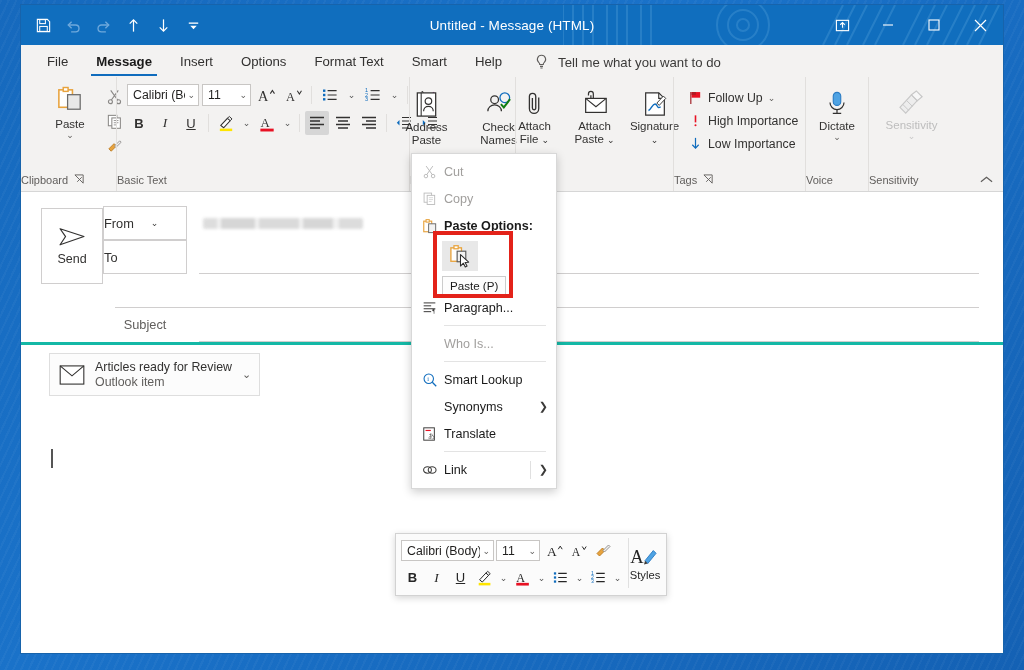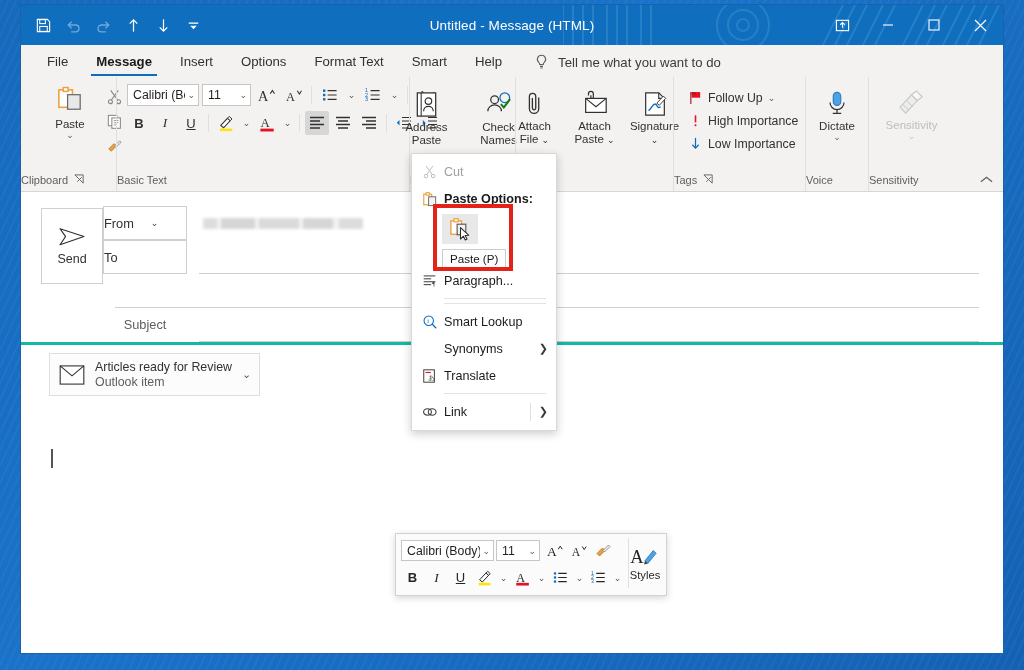--- a/index.html
+++ b/index.html
@@ -634,20 +634,30 @@
       <span class="mi-ico">
         <svg width="15" height="15" viewBox="0 0 18 18">
             <path d="M5 2.5 L12.5 13 M13 2.5 L5.5 13" stroke="#bdbdbd" stroke-width="1.2" fill="none"></path>
             <circle cx="4.7" cy="14.5" r="2.1" fill="none" stroke="#bdbdbd" stroke-width="1.2"></circle>
             <circle cx="13.3" cy="14.5" r="2.1" fill="none" stroke="#bdbdbd" stroke-width="1.2"></circle>
           </svg>
       </span>
       <span class="mi-lbl">Cut</span>
     </div>
 
+    <div class="mi disabled">
+      <span class="mi-ico">
+        <svg width="15" height="15" viewBox="0 0 18 18">
+            <rect x="2.5" y="2.5" width="9" height="11" fill="#fff" stroke="#bdbdbd" stroke-width="1.1"></rect>
+            <rect x="6.2" y="5.2" width="9" height="11" fill="#fff" stroke="#bdbdbd" stroke-width="1.1"></rect>
+            <path d="M8.2 8h5 M8.2 10.3h5 M8.2 12.6h3.4" stroke="#cfcfcf" stroke-width=".9"></path>
+          </svg>
+      </span>
+      <span class="mi-lbl">Copy</span>
+    </div>
 
     <div class="mi bold">
       <span class="mi-ico">
         <svg width="15" height="16" viewBox="0 0 17 18">
             <rect x="2" y="3.5" width="9" height="12" fill="#fff" stroke="#e8a33d" stroke-width="1.3"></rect>
             <rect x="4.6" y="1.8" width="3.6" height="2.8" fill="#fff" stroke="#e8a33d" stroke-width="1.2"></rect>
             <rect x="7.5" y="6.5" width="8" height="10" fill="#f3f3f3" stroke="#6b6b6b" stroke-width="1.1"></rect>
           </svg>
       </span>
       <span class="mi-lbl">Paste Options:</span>
@@ -671,20 +681,24 @@
         <svg width="15" height="15" viewBox="0 0 18 18">
             <path d="M2 3.5h14 M2 7h9 M2 10.5h14 M2 14h9" stroke="#3b3a39" stroke-width="1.2"></path>
             <text x="12.2" y="16" font-size="8" fill="#3b3a39" font-family="Liberation Serif,serif">¶</text>
           </svg>
       </span>
       <span class="mi-lbl">Paragraph...</span>
     </div>
 
     <div class="msep"></div>
 
+    <div class="mi disabled">
+      <span class="mi-ico"></span>
+      <span class="mi-lbl">Who Is...</span>
+    </div>
 
     <div class="msep"></div>
 
     <div class="mi">
       <span class="mi-ico">
         <svg width="16" height="16" viewBox="0 0 18 18">
             <circle cx="7.6" cy="7.6" r="5.3" fill="none" stroke="#0f6cbd" stroke-width="1.2"></circle>
             <path d="M11.6 11.6 L16 16" stroke="#0f6cbd" stroke-width="1.4"></path>
             <text x="6" y="10.6" font-size="7" fill="#0f6cbd" font-family="Liberation Serif,serif">i</text>
           </svg>

